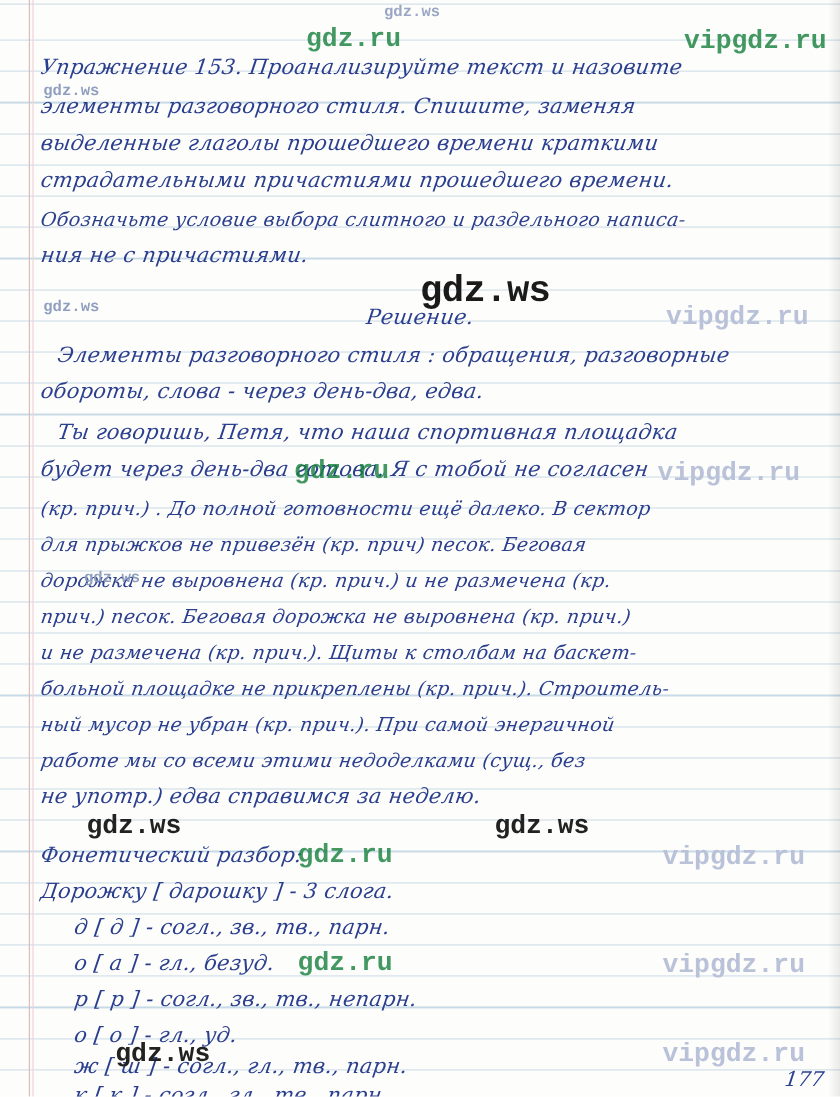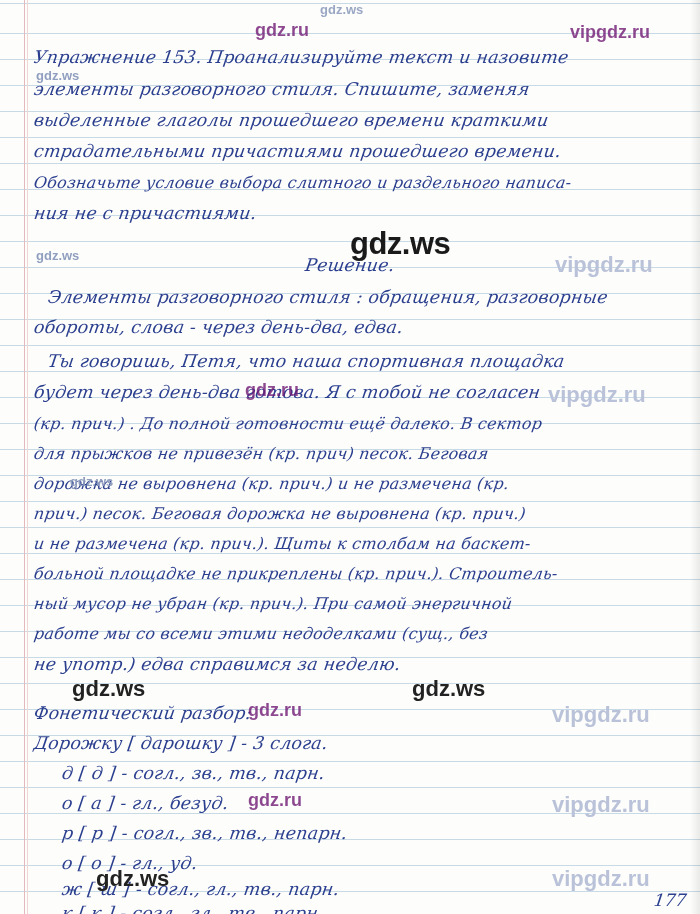--- a/index.html
+++ b/index.html
@@ -86,21 +86,21 @@
     color: #2b3f8f;
     font-family: "DejaVu Serif", serif;
     font-style: italic;
     font-size: 17px;
     transform: skewX(-8deg);
   }
 
   
   .wm {
     position: absolute;
-    font-family: Liberation Sans, sans-serif;
+    font-family: Liberation Mono, monospace;
     font-weight: bold;
     pointer-events: none;
     user-select: none;
     white-space: nowrap;
   }
   .wm-big {
     color: #1a1a1a;
     font-size: 31px;
     letter-spacing: -.5px;
   }
@@ -111,22 +111,22 @@
   .wm-small {
     color: #8b9bbd;
     font-size: 13px;
     opacity: .95;
   }
   .wm-top {
     color: #9aa7c4;
     font-size: 13px;
   }
   .wm-faint {
-    color: #701a75;
-    font-size: 18px;
+    color: #15803d;
+    font-size: 22px;
     opacity: .8;
   }
   .wm-vip {
     color: #b9c2d8;
     font-size: 22px;
     font-weight: bold;
   }
 </style>
 </head>
 <body>

